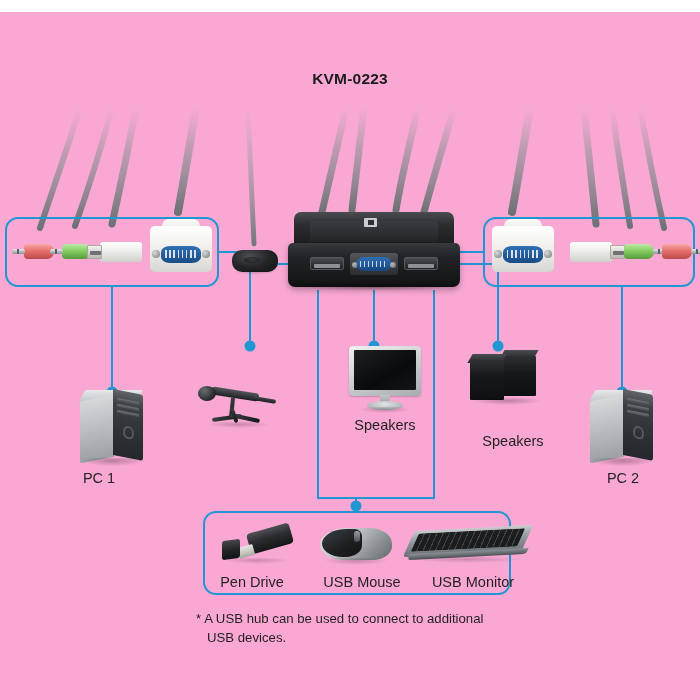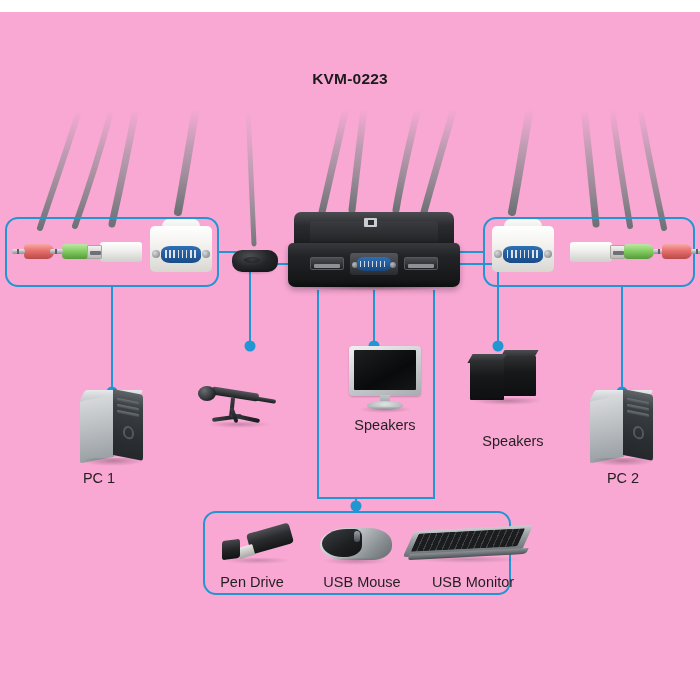--- a/index.html
+++ b/index.html
@@ -614,14 +614,18 @@
   <div class="abs dev-label" id="lbl-mouse">USB Mouse</div>
 
   <div class="abs" id="keyboard">
     <div class="plate"></div>
     <div class="keys"></div>
     <div class="edge"></div>
     <div class="shadow"></div>
   </div>
   <div class="abs dev-label" id="lbl-kbd">USB Monitor</div>
 
+  <div class="abs" id="footnote">
+    <span class="star">*</span><span>A USB hub can be used to connect to additional</span>
+    <span class="l2">USB devices.</span>
+  </div>
 
 </div>
 
 </body></html>

